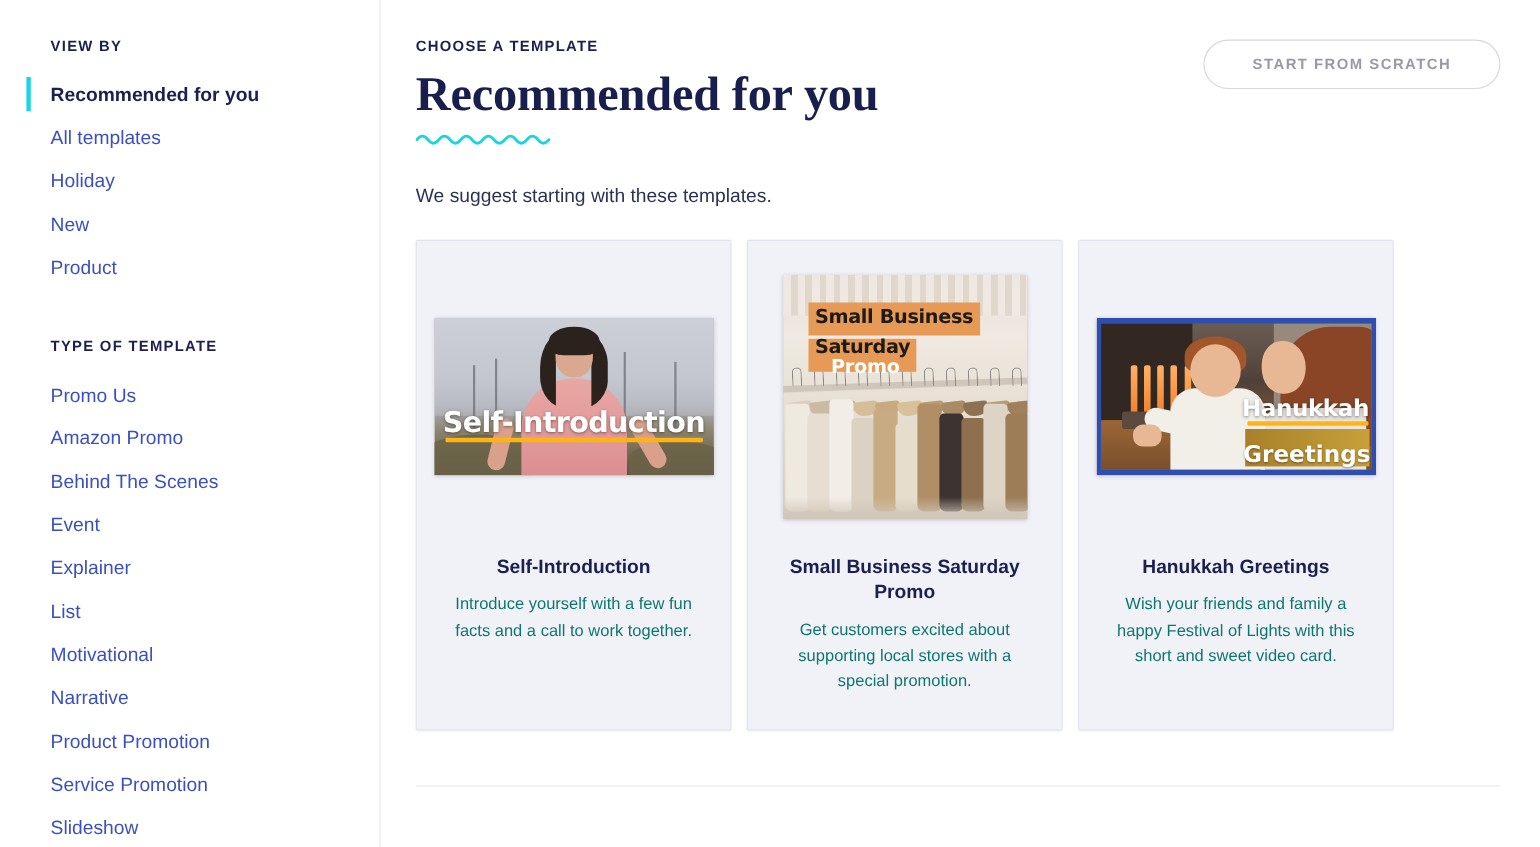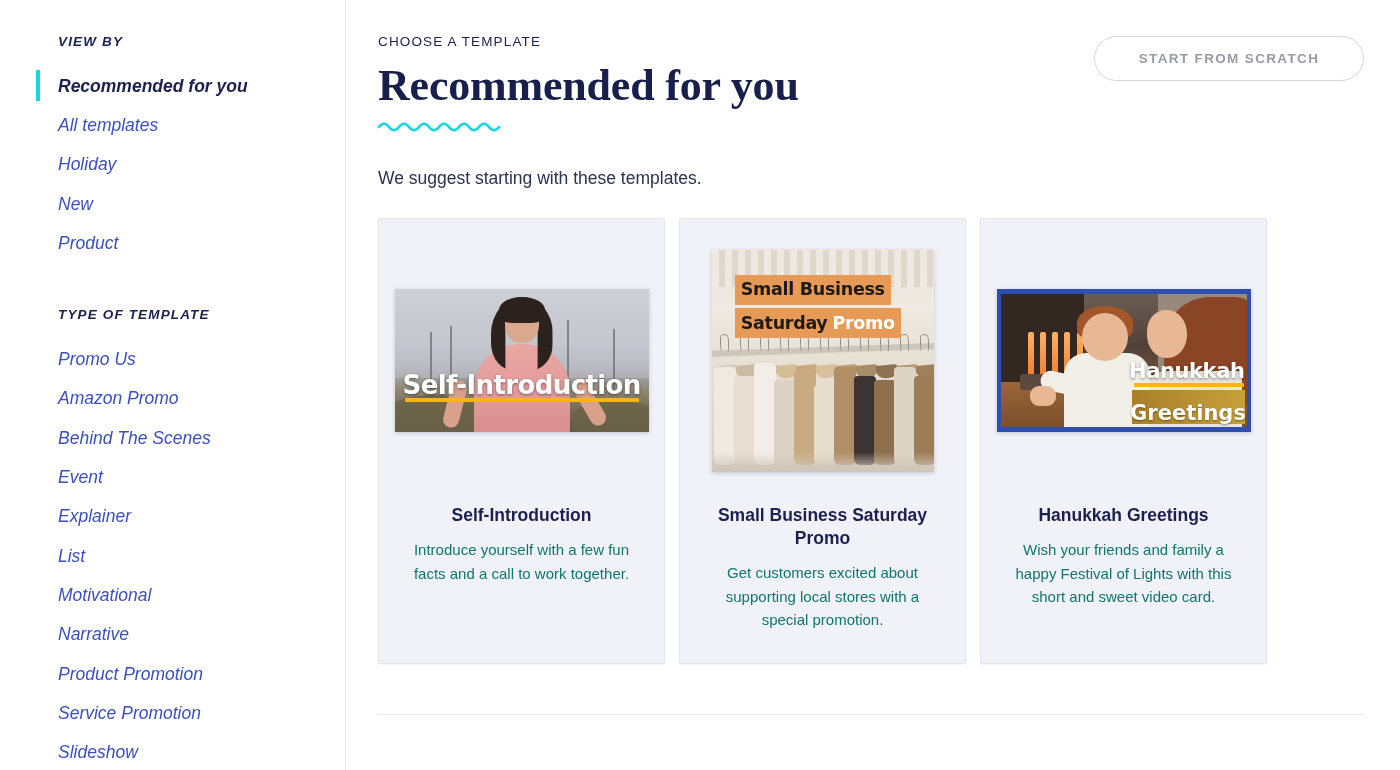--- a/index.html
+++ b/index.html
@@ -22,23 +22,22 @@
     background: #ffffff;
   }
 
   
   .sidebar {
     position: relative;
     width: 346px;
     height: 770px;
     flex: 0 0 346px;
     border-right: 1px solid #e7e8ee;
-    padding: 32px 0 0 16px;
+    padding: 32px 0 0 4px;
     overflow: hidden;
-    font-style: italic;
   }
 
   .filter-group { padding: 0; }
   .filter-group.second { margin-top: 43px; }
 
   .group-heading {
     font-size: 13.5px;
     font-weight: bold;
     letter-spacing: 1.15px;
     color: #1b2050;
@@ -92,21 +91,21 @@
   .main {
     position: relative;
     flex: 1 1 auto;
     height: 770px;
     padding: 32px 0 0 32px;
     overflow: hidden;
   }
 
   .eyebrow {
     font-size: 13.5px;
-    font-weight: normal;
+    font-weight: bold;
     letter-spacing: 1.15px;
     color: #1b2050;
     text-transform: uppercase;
     line-height: 20px;
   }
 
   .page-title {
     font-family: "Liberation Serif", "DejaVu Serif", serif;
     font-size: 44px;
     line-height: 53px;
@@ -325,21 +324,21 @@
     position: absolute; left:0; right:0; bottom:0; height: 9%;
     background: linear-gradient(180deg, rgba(220,212,202,0), #cfc5b8);
   }
   .art-rack .headline1, .art-rack .headline2 {
     position: absolute; background: #e79a55;
     display: flex; align-items: center;
     padding: 0 6px;
     font-family: "DejaVu Sans", "Liberation Sans", sans-serif;
   }
   .art-rack .headline1 { left: 10.5%; top: 11.5%; height: 13.5%; }
-  .art-rack .headline2 { left: 10.5%; top: 26.5%; height: 13.5%; }
+  .art-rack .headline2 { left: 10.5%; top: 26.5%; height: 13.5%; flex-direction: column; }
   .art-rack .hl-text {
     font-size: 17.5px; font-weight: bold; color: #1d1a17; letter-spacing: -0.3px;
     white-space: nowrap; line-height: 1;
   }
   .art-rack .hl-text.white { color: #ffffff; margin-left: 5px; }
 
   
   .art-hanukkah {
     position: absolute; inset: 0;
     background: #2f4fb0;

